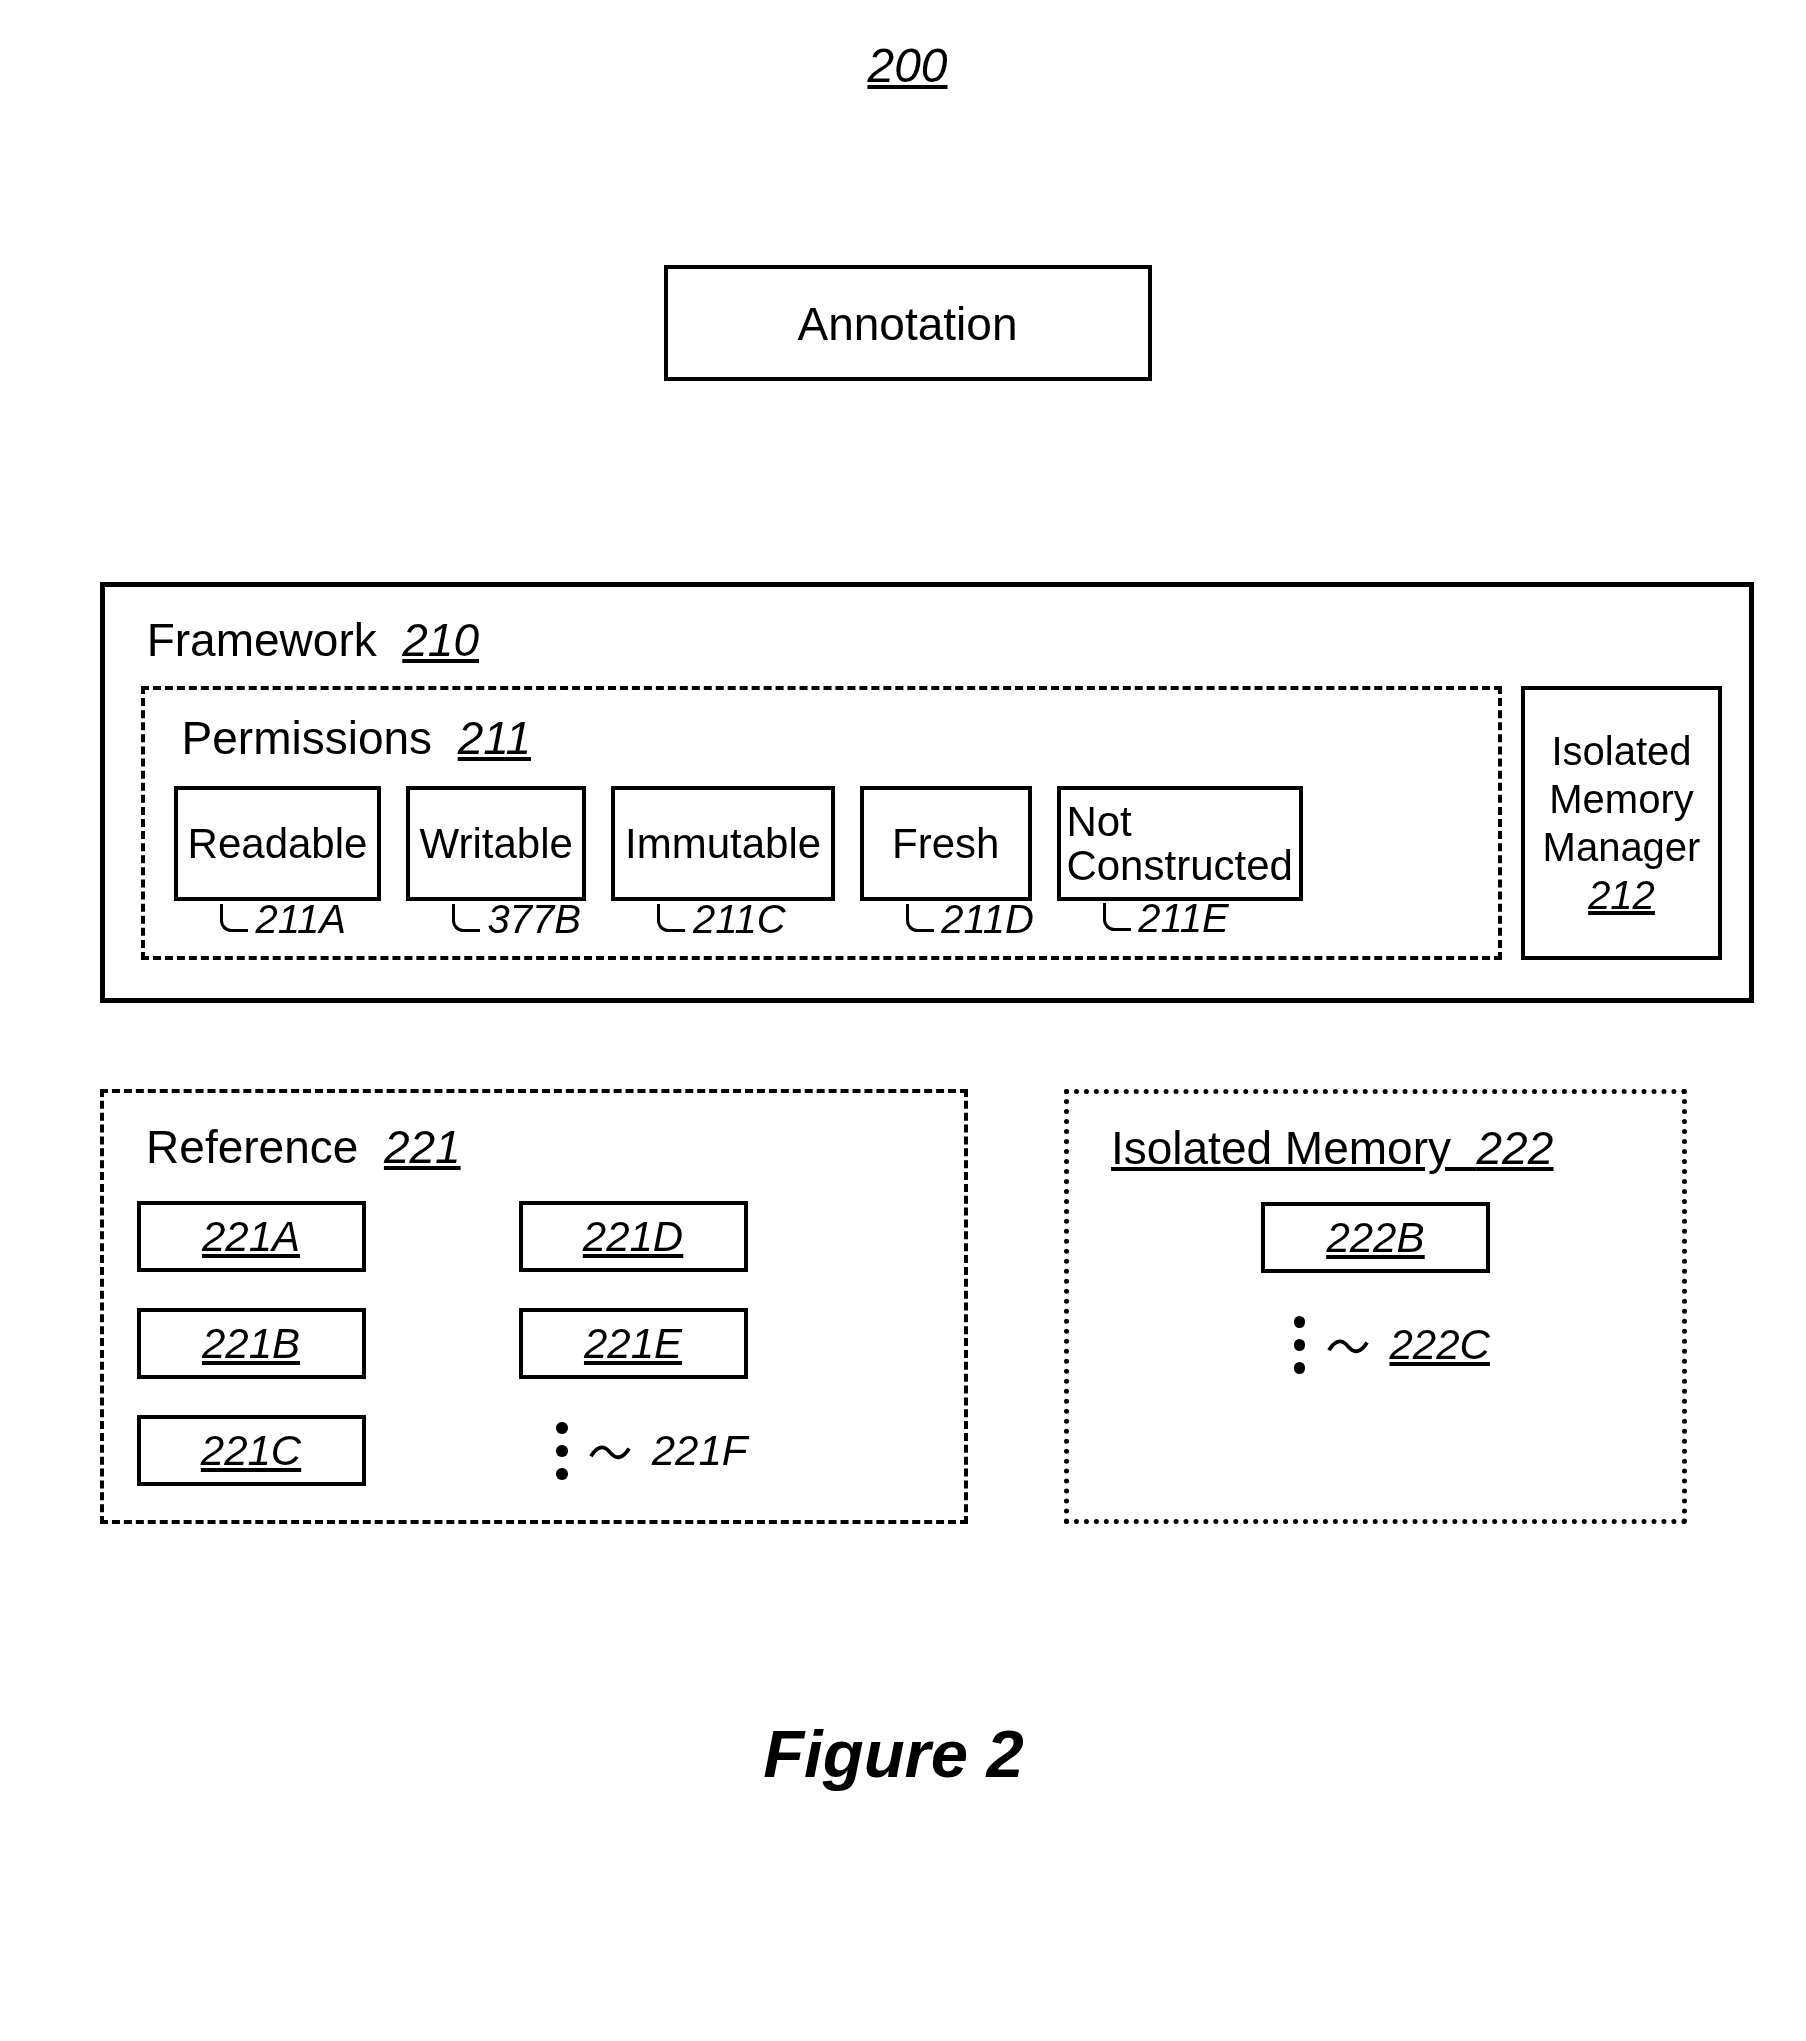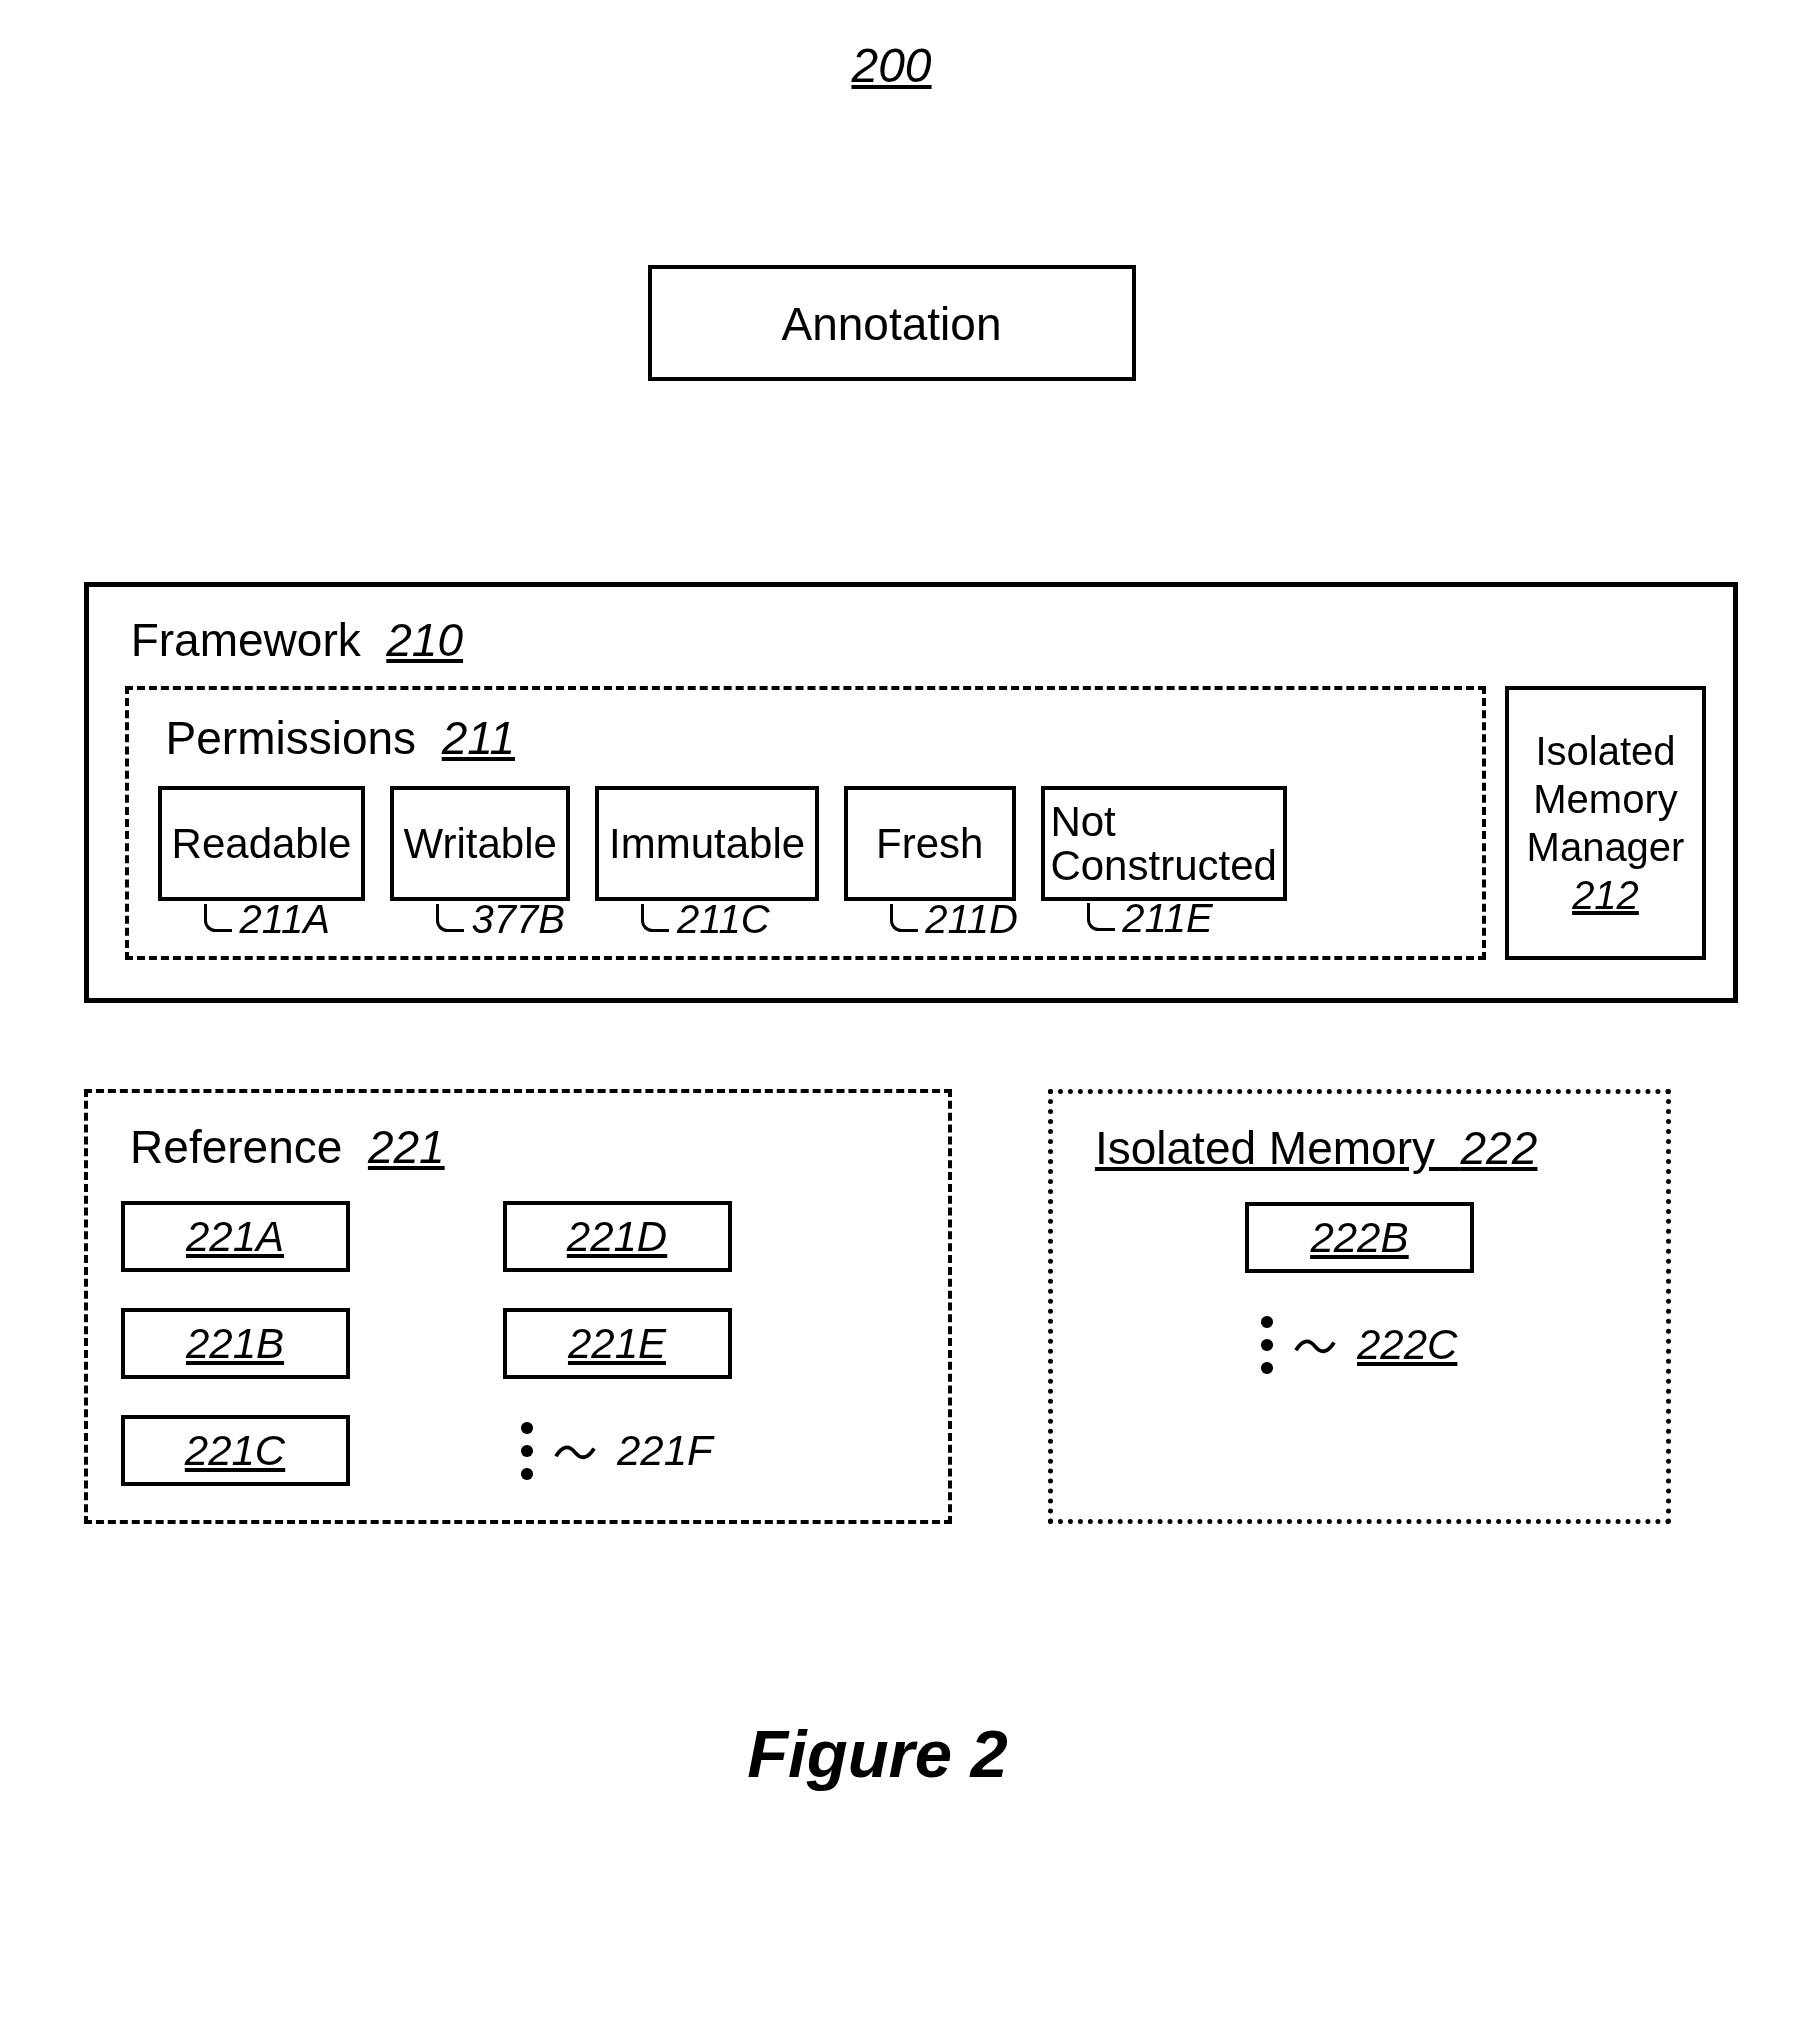--- a/index.html
+++ b/index.html
@@ -5,21 +5,21 @@
 * { box-sizing: border-box; margin: 0; padding: 0; }
 body {
   font-family: Arial, Helvetica, sans-serif;
   background: #fff;
   width: 1807px;
   height: 2042px;
   position: relative;
 }
 .page {
   position: absolute;
-  left: 84px;
+  left: 100px;
   top: 38px;
   width: 1615px;
 }
 .title-ref {
   text-align: center;
   font-size: 48px;
   font-style: italic;
   text-decoration: underline;
   margin-bottom: 172px;
 }
@@ -123,20 +123,21 @@
   margin: 3.8px 0 27px 9.6px;
 }
 .ref-cols {
   display: flex;
   gap: 153px;
 }
 .ref-col {
   display: flex;
   flex-direction: column;
   gap: 36px;
+  align-items: flex-end;
 }
 .ref-cell {
   border: 4.8px solid #000;
   width: 229px;
   height: 71px;
   display: flex;
   align-items: center;
   justify-content: center;
   font-size: 42px;
 }

